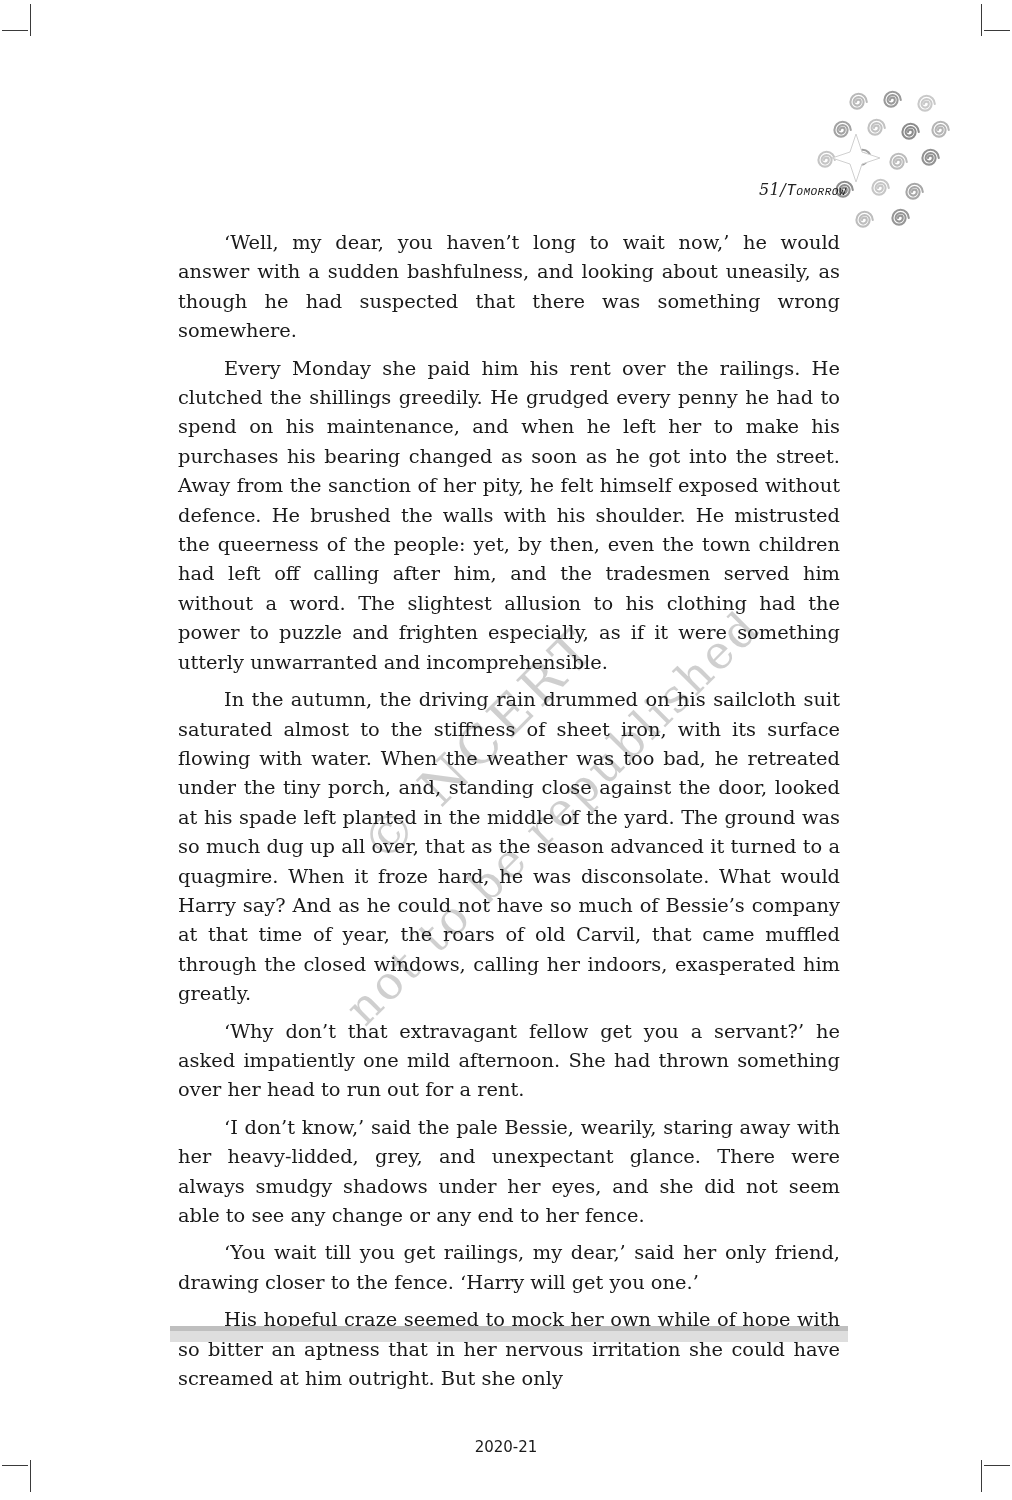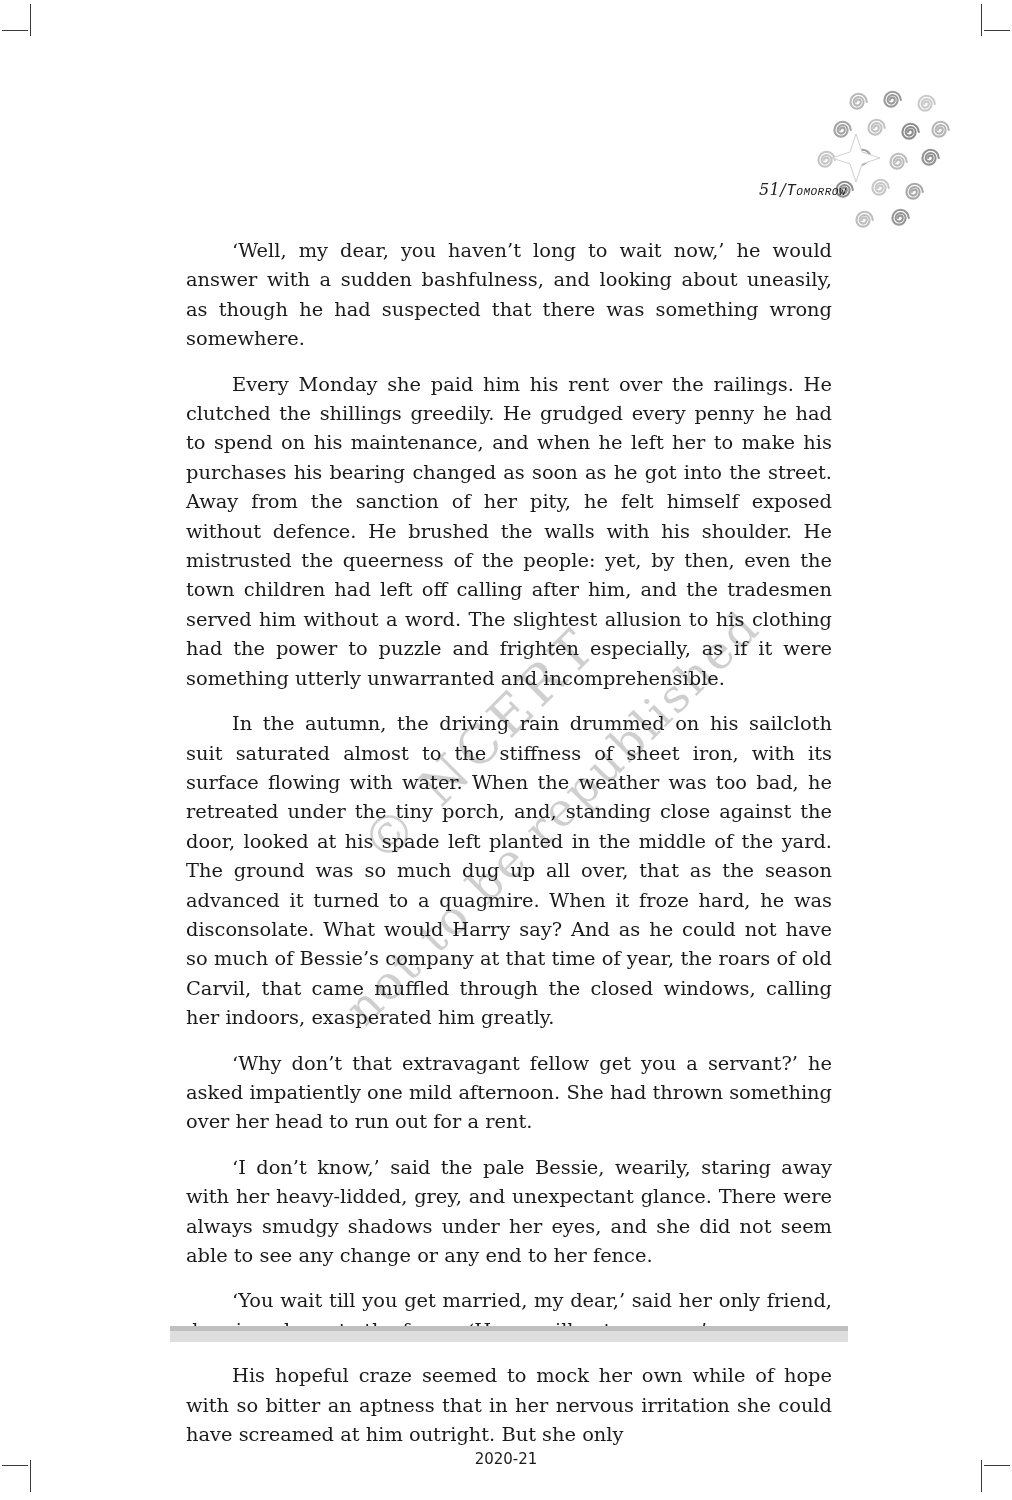--- a/index.html
+++ b/index.html
@@ -60,21 +60,21 @@
     position: absolute;
     left: 170px;
     top: 220px;
     width: 678px;
     z-index: 2;
     font-size: 19.4px;
     line-height: 29.4px;
     text-align: justify;
   }
   .text-block p {
-    margin: 16px;
+    margin: 8px;
     text-indent: 46px;
   }
 
   
   .watermark {
     position: absolute;
     left: 160px;
     top: 700px;
     width: 710px;
     z-index: 1;
@@ -109,21 +109,20 @@
   .footer {
     position: absolute;
     left: 0;
     top: 1438px;
     width: 100%;
     text-align: center;
     font-size: 15px;
     color: #1a1a1a;
     z-index: 2;
     font-family: "DejaVu Sans", "Liberation Sans", sans-serif;
-    margin-top: 12px;
   }
 </style>
 </head>
 <body>
 
 <div class="page">
 
   <div class="crop v tl-v"></div>
   <div class="crop h tl-h"></div>
   <div class="crop v tr-v"></div>
@@ -174,21 +173,21 @@
     <div class="wm-line1">© NCERT</div>
     <div class="wm-line2">not to be republished</div>
   </div>
 
   <div class="text-block">
     <p>‘Well, my dear, you haven’t long to wait now,’ he would answer with a sudden bashfulness, and looking about uneasily, as though he had suspected that there was something wrong somewhere.</p>
     <p>Every Monday she paid him his rent over the railings. He clutched the shillings greedily. He grudged every penny he had to spend on his maintenance, and when he left her to make his purchases his bearing changed as soon as he got into the street. Away from the sanction of her pity, he felt himself exposed without defence. He brushed the walls with his shoulder. He mistrusted the queerness of the people: yet, by then, even the town children had left off calling after him, and the tradesmen served him without a word. The slightest allusion to his clothing had the power to puzzle and frighten especially, as if it were something utterly unwarranted and incomprehensible.</p>
     <p>In the autumn, the driving rain drummed on his sailcloth suit saturated almost to the stiffness of sheet iron, with its surface flowing with water. When the weather was too bad, he retreated under the tiny porch, and, standing close against the door, looked at his spade left planted in the middle of the yard. The ground was so much dug up all over, that as the season advanced it turned to a quagmire. When it froze hard, he was disconsolate. What would Harry say? And as he could not have so much of Bessie’s company at that time of year, the roars of old Carvil, that came muffled through the closed windows, calling her indoors, exasperated him greatly.</p>
     <p>‘Why don’t that extravagant fellow get you a servant?’ he asked impatiently one mild afternoon. She had thrown something over her head to run out for a rent.</p>
     <p>‘I don’t know,’ said the pale Bessie, wearily, staring away with her heavy-lidded, grey, and unexpectant glance. There were always smudgy shadows under her eyes, and she did not seem able to see any change or any end to her fence.</p>
-    <p>‘You wait till you get married, my dear,’ said her only friend, drawing closer to the fence. ‘Harry will get you one.’</p>
+    <p>‘You wait till you get railings, my dear,’ said her only friend, drawing closer to the fence. ‘Harry will get you one.’</p>
     <p>His hopeful craze seemed to mock her own while of hope with so bitter an aptness that in her nervous irritation she could have screamed at him outright. But she only</p>
   </div>
 
   <div class="divider-bar"></div>
 
   <div class="footer">2020-21</div>
 
 </div>
 
 </body></html>

